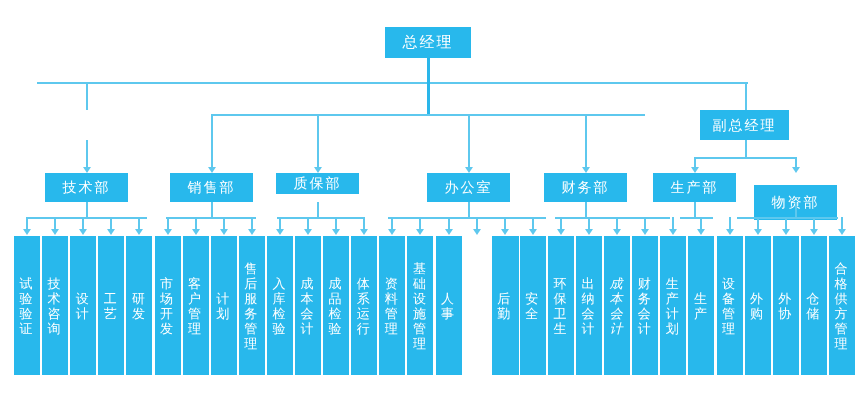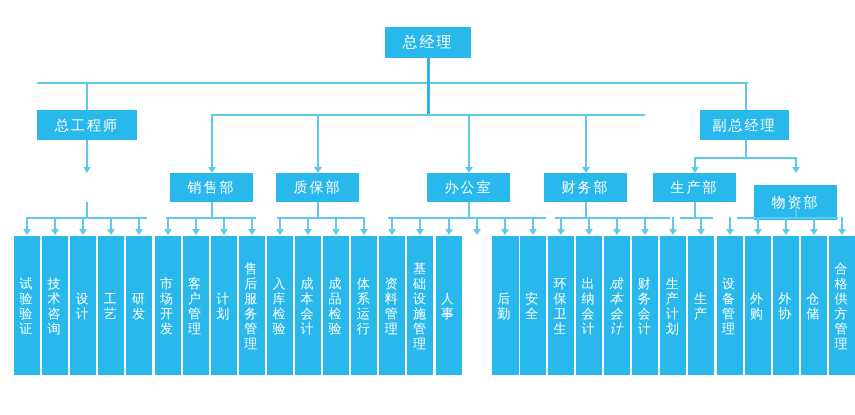--- a/index.html
+++ b/index.html
@@ -75,21 +75,20 @@
   <div class="ln vthick" style="left:427px;top:58px;width:3px;height:24px;"></div>
 
   <div class="ln h" style="left:37px;top:82px;width:711px;height:2px;"></div>
 
   <div class="ln v" style="left:86px;top:82px;height:28px;"></div>
 
   <div class="ln v" style="left:745px;top:82px;height:28px;"></div>
 
   <div class="ln vthick" style="left:427px;top:82px;width:3px;height:32px;"></div>
 
-  <div class="node l2" style="left:37px;top:110px;width:100px;height:30px;">总工程师</div>
 
   <div class="node l2" style="left:700px;top:110px;width:89px;height:30px;">副总经理</div>
 
   <div class="ln v" style="left:86px;top:140px;height:31px;"></div>
   <div class="arrow" style="left:83px;top:167px;"></div>
 
   <div class="ln h" style="left:211px;top:114px;width:434px;height:2px;"></div>
 
   <div class="ln v" style="left:211px;top:114px;height:55px;"></div>
   <div class="arrow" style="left:208px;top:167px;"></div>
@@ -103,22 +102,23 @@
   <div class="ln v" style="left:585px;top:114px;height:55px;"></div>
   <div class="arrow" style="left:582px;top:167px;"></div>
 
   <div class="ln v" style="left:745px;top:140px;height:17px;"></div>
   <div class="ln h" style="left:694px;top:157px;width:103px;height:2px;"></div>
   <div class="ln v" style="left:694px;top:157px;height:12px;"></div>
   <div class="arrow" style="left:691px;top:167px;"></div>
   <div class="ln v" style="left:795px;top:157px;height:12px;"></div>
   <div class="arrow" style="left:792px;top:167px;"></div>
 
+  <div class="node l3" style="left:45px;top:173px;width:83px;height:29px;">技术部</div>
   <div class="node l3" style="left:170px;top:173px;width:83px;height:29px;">销售部</div>
-  <div class="node l3" style="left:276px;top:173px;width:83px;height:29px;">质保部</div>
+  <div class="node l3" style="left:276px;top:173px;width:83px;height:21px;">质保部</div>
   <div class="node l3" style="left:544px;top:173px;width:83px;height:29px;">财务部</div>
   <div class="node l3" style="left:427px;top:173px;width:83px;height:29px;">办公室</div>
   <div class="node l3" style="left:653px;top:173px;width:83px;height:29px;">生产部</div>
   <div class="node l3" style="left:754px;top:173px;width:83px;height:35px;margin-top:12px;">物资部</div>
 
   <div class="ln v" style="left:86px;top:202px;height:15px;"></div>
   <div class="ln h" style="left:26px;top:217px;width:121px;height:2px;"></div>
 
   <div class="ln v" style="left:211px;top:202px;height:15px;"></div>
   <div class="ln h" style="left:166px;top:217px;width:90px;height:2px;"></div>

